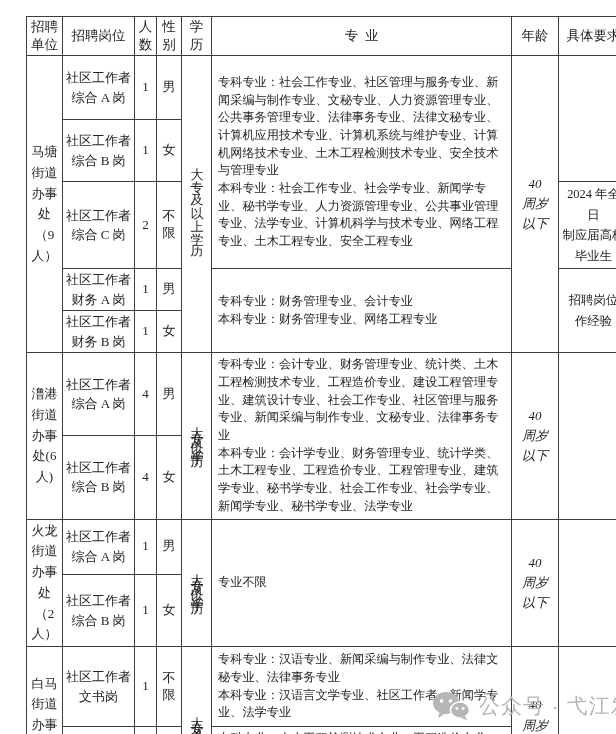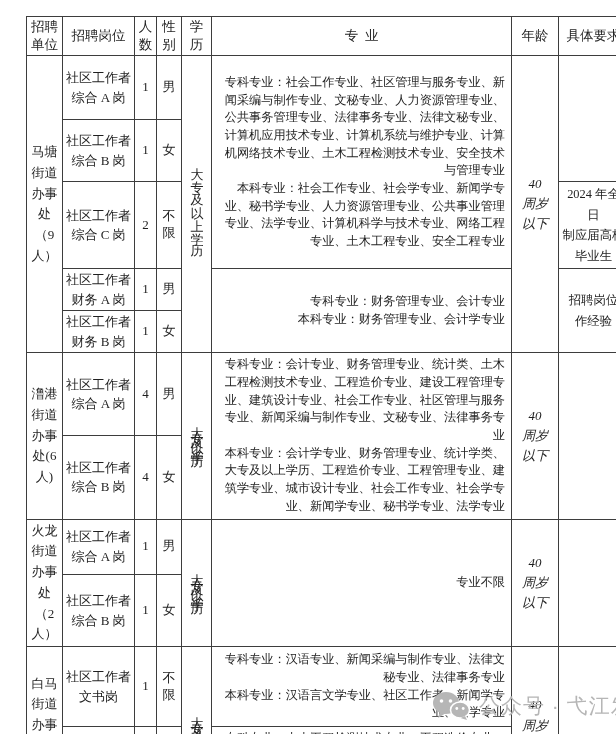--- a/index.html
+++ b/index.html
@@ -5,21 +5,21 @@
   html,body{margin:0;padding:0;background:#ffffff;}
   #page{position:relative;width:616px;height:734px;background:#fff;overflow:hidden;
         font-family:"Liberation Serif","DejaVu Serif",serif;color:#1f1f1f;margin-left:14px;}
   table{position:absolute;left:12px;top:16px;width:602px;border-collapse:collapse;table-layout:fixed;}
   td,th{border:1px solid #3d3d3d;padding:1px 2px;vertical-align:middle;text-align:center;
         font-weight:normal;overflow:hidden;}
   th{font-size:13.5px;white-space:pre-wrap;line-height:1.35;}
   .post{font-size:13px;white-space:pre-line;line-height:1.5;}
   .num{font-size:13px;line-height:1.3;}
   .unit{font-size:13px;white-space:pre-line;line-height:1.6;}
-  .major{font-size:12.2px;text-align:right;padding:3px 6px;white-space:pre-line;line-height:1.45;}
+  .major{font-size:12.2px;text-align:left;padding:3px 6px;white-space:pre-line;line-height:1.45;}
   .age{font-size:13px;white-space:pre-line;line-height:1.55;font-style:italic;}
   .req{font-size:12.4px;white-space:pre-line;line-height:1.65;padding:2px 3px;}
   .edu .vert{writing-mode:vertical-rl;text-orientation:upright;font-size:13px;letter-spacing:5px;}
   .edu-tall .vert{letter-spacing:13px;}
   #watermark{position:absolute;left:418px;top:691px;display:flex;align-items:center;gap:9px;
              color:#b6b6b6;font-family:"Liberation Sans","DejaVu Sans",sans-serif;
              font-size:21px;letter-spacing:1px;white-space:nowrap;}
   #watermark svg{display:block;}
 </style>
 </head>
@@ -87,21 +87,21 @@
       <td class="req">2024 年全日
 制应届高校
 毕业生</td>
     </tr>
     <tr style="height:37px">
       <td class="post">社区工作者
 财务 A 岗</td>
       <td class="num">1</td>
       <td class="num">男</td>
       <td rowspan="2" class="major">专科专业：财务管理专业、会计专业
-本科专业：财务管理专业、会计学专业</td>
+本科专业：财务管理专业、网络工程专业</td>
       <td rowspan="2" class="req">招聘岗位
 作经验</td>
     </tr>
     <tr style="height:37px">
       <td class="post">社区工作者
 财务 B 岗</td>
       <td class="num">1</td>
       <td class="num">女</td>
     </tr>
 
@@ -110,21 +110,21 @@
 街道
 办事
 处(6
 人)</td>
       <td class="post">社区工作者
 综合 A 岗</td>
       <td class="num">4</td>
       <td class="num">男</td>
       <td rowspan="2" class="edu"><span class="vert">大专及以上学历</span></td>
       <td rowspan="2" class="major">专科专业：会计专业、财务管理专业、统计类、土木工程检测技术专业、工程造价专业、建设工程管理专业、建筑设计专业、社会工作专业、社区管理与服务专业、新闻采编与制作专业、文秘专业、法律事务专业
-本科专业：会计学专业、财务管理专业、统计学类、大专及以上学历、工程造价专业、工程管理专业、建筑学专业、城市设计专业、社会工作专业、社会学专业、新闻学专业、秘书学专业、法学专业</td>
+本科专业：会计学专业、财务管理专业、统计学类、土木工程专业、工程造价专业、工程管理专业、建筑学专业、秘书学专业、社会工作专业、社会学专业、新闻学专业、秘书学专业、法学专业</td>
       <td rowspan="2" class="age">40
 周岁
 以下</td>
       <td rowspan="2" class="req"></td>
     </tr>
     <tr style="height:72px">
       <td class="post">社区工作者
 综合 B 岗</td>
       <td class="num">4</td>
       <td class="num">女</td>

